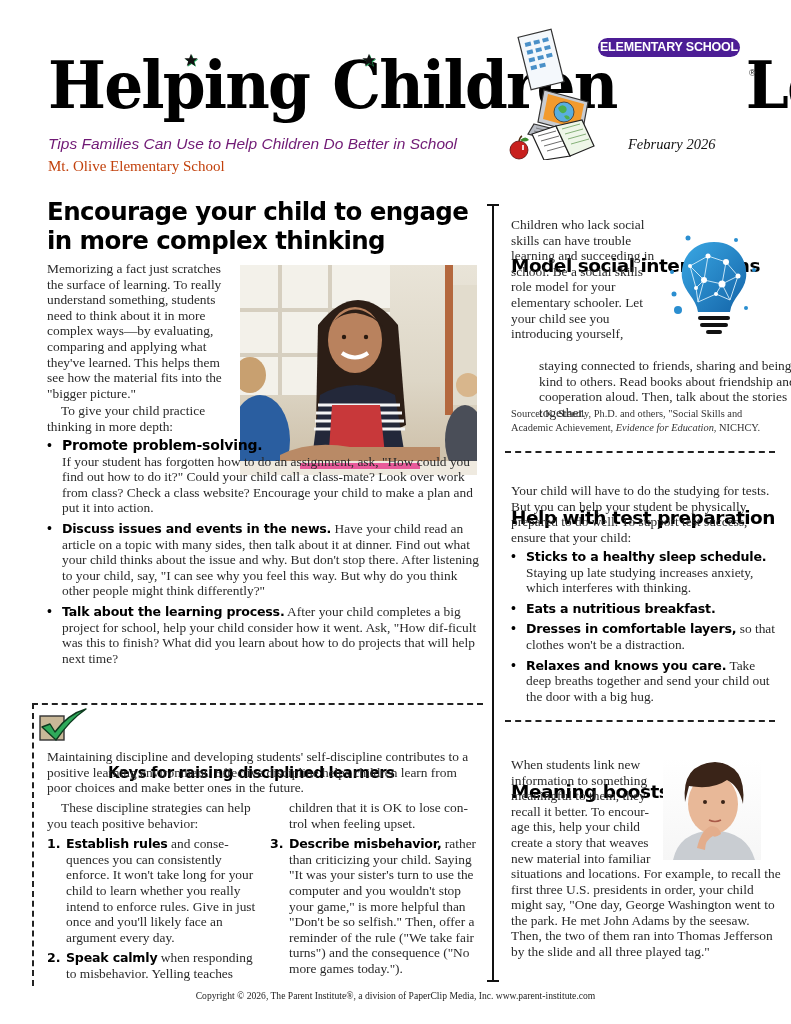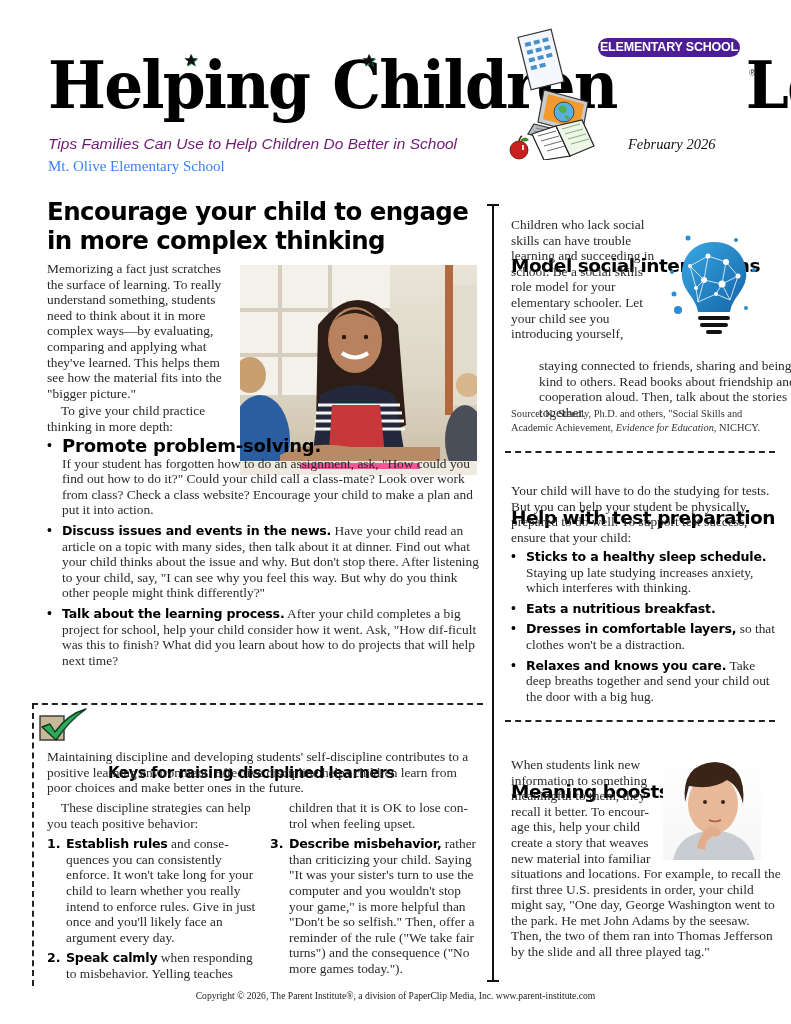--- a/index.html
+++ b/index.html
@@ -27,21 +27,21 @@
   .tagline {
     position: absolute; left: 48px; top: 135px;
     font-family: "Liberation Sans", sans-serif; font-style: italic; font-size: 15.5px; color: #701a75;
   }
   .issue-date {
     position: absolute; left: 628px; top: 136px;
     font-family: Liberation Serif, serif; font-style: italic; font-size: 14.5px; color: #111;
   }
   .school-name {
     position: absolute; left: 48px; top: 158px;
-    font-family: "Liberation Serif", serif; font-size: 15px; color: #3b82f6;
+    font-family: "Liberation Serif", serif; font-size: 15px; color: #c2410c;
   }
   .clipart { position: absolute; left: 506px; top: 28px; width: 100px; height: 132px; }
 
   
   .h-main {
     position: absolute; left: 47px; top: 197px; width: 430px;
     font-family: "DejaVu Sans", "Liberation Sans", sans-serif; font-weight: bold;
     font-size: 24.5px; line-height: 29px; color: #000; letter-spacing: -0.6px;
   }
   .h-side {
@@ -233,21 +233,21 @@
     </g>
     <path d="M92,140 L140,140 L146,200 L88,200 z" fill="#c8383a"></path>
     <path d="M40,190 q30,-15 70,-8 l90,0 l0,28 l-160,0 z" fill="#b98a66"></path>
     <rect x="0" y="196" width="237" height="14" fill="#efeae0"></rect>
     <rect x="60" y="198" width="120" height="6" fill="#e85a9a"></rect>
   </svg>
 </div>
 
 <ul class="main-bullets bullets body-text">
   <li style="padding-right:0;">
-    <span class="bold-lead" style="font-size:18px;">Promote problem-solving.</span><span style="display:block; width:176px;"></span>
+    <span class="bold-lead" style="font-size:14px;">Promote problem-solving.</span><span style="display:block; width:176px;"></span>
     <span> If your student has forgotten how to do an assignment, ask, "How could you find out how to do it?" Could your child call a class-mate? Look over work from class? Check a class website? Encourage your child to make a plan and put it into action.</span>
   </li>
   <li>
     <span class="bold-lead">Discuss issues and events in the news.</span><span> Have your child read an article on a topic with many sides, then talk about it at dinner. Find out what your child thinks about the issue and why. But don't stop there. After listening to your child, say, "I can see why you feel this way. But why do you think other people might think differently?"</span>
   </li>
   <li>
     <span class="bold-lead">Talk about the learning process.</span><span> After your child completes a big project for school, help your child consider how it went. Ask, "How dif-ficult was this to finish? What did you learn about how to do projects that will help next time?</span>
   </li>
 </ul>
 

